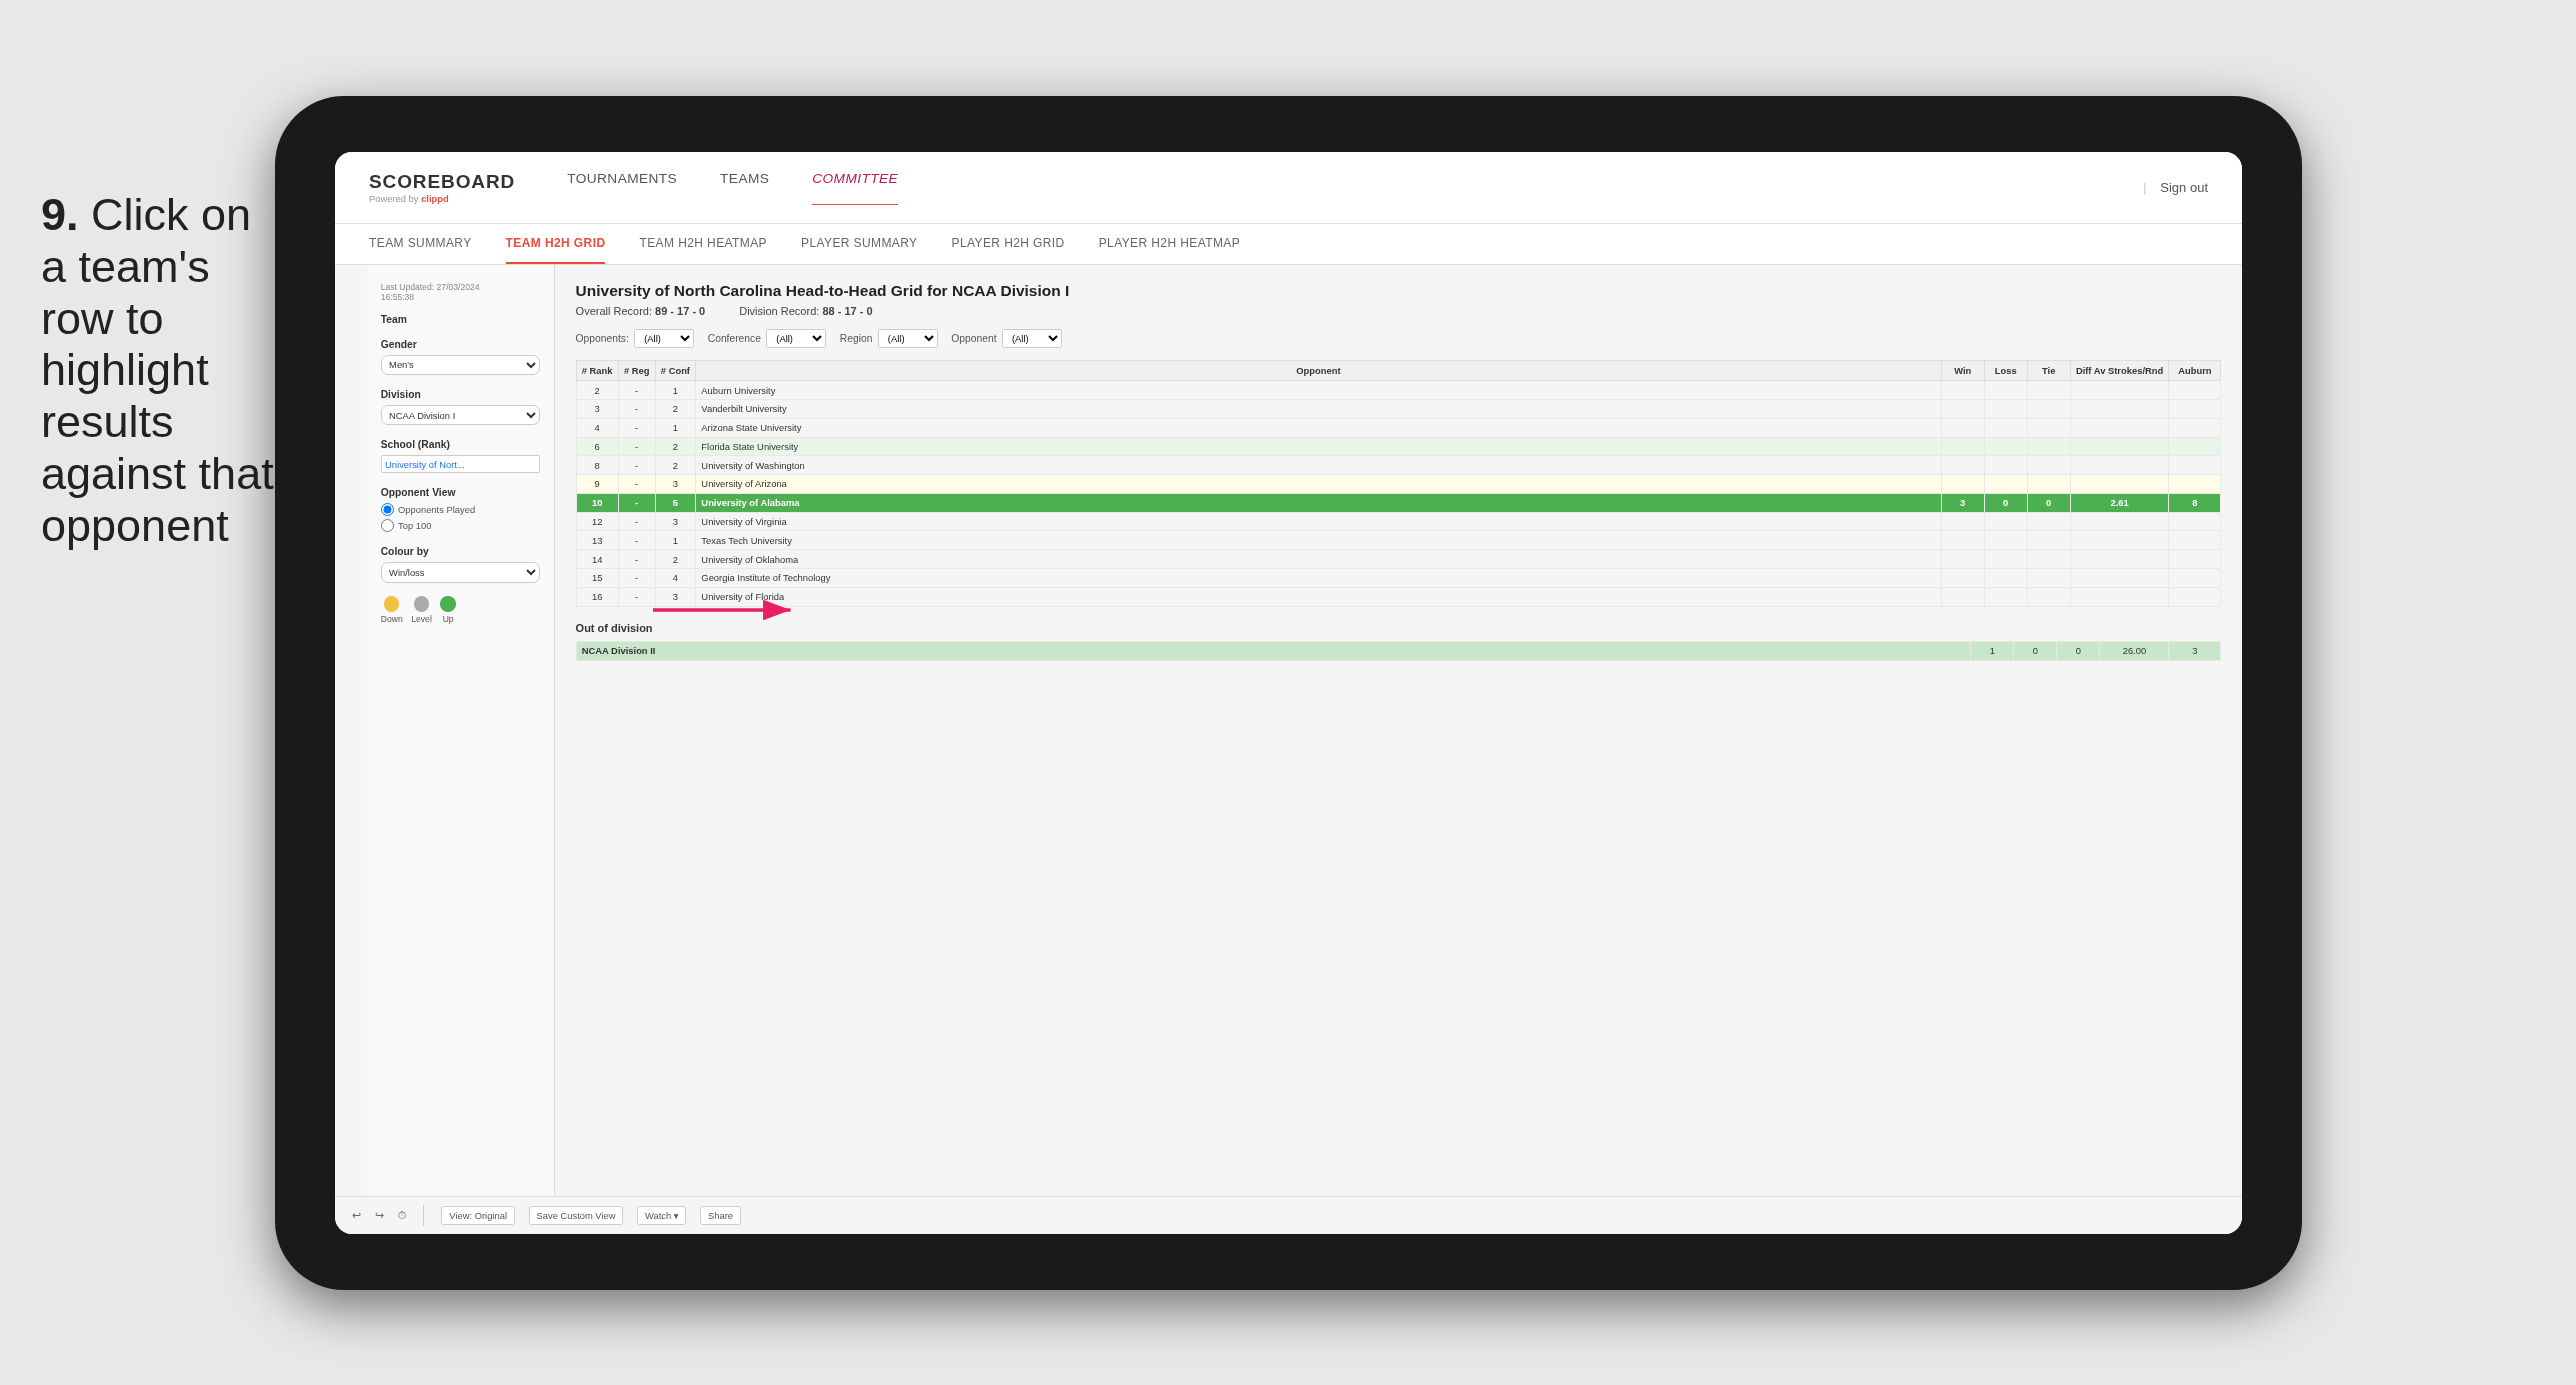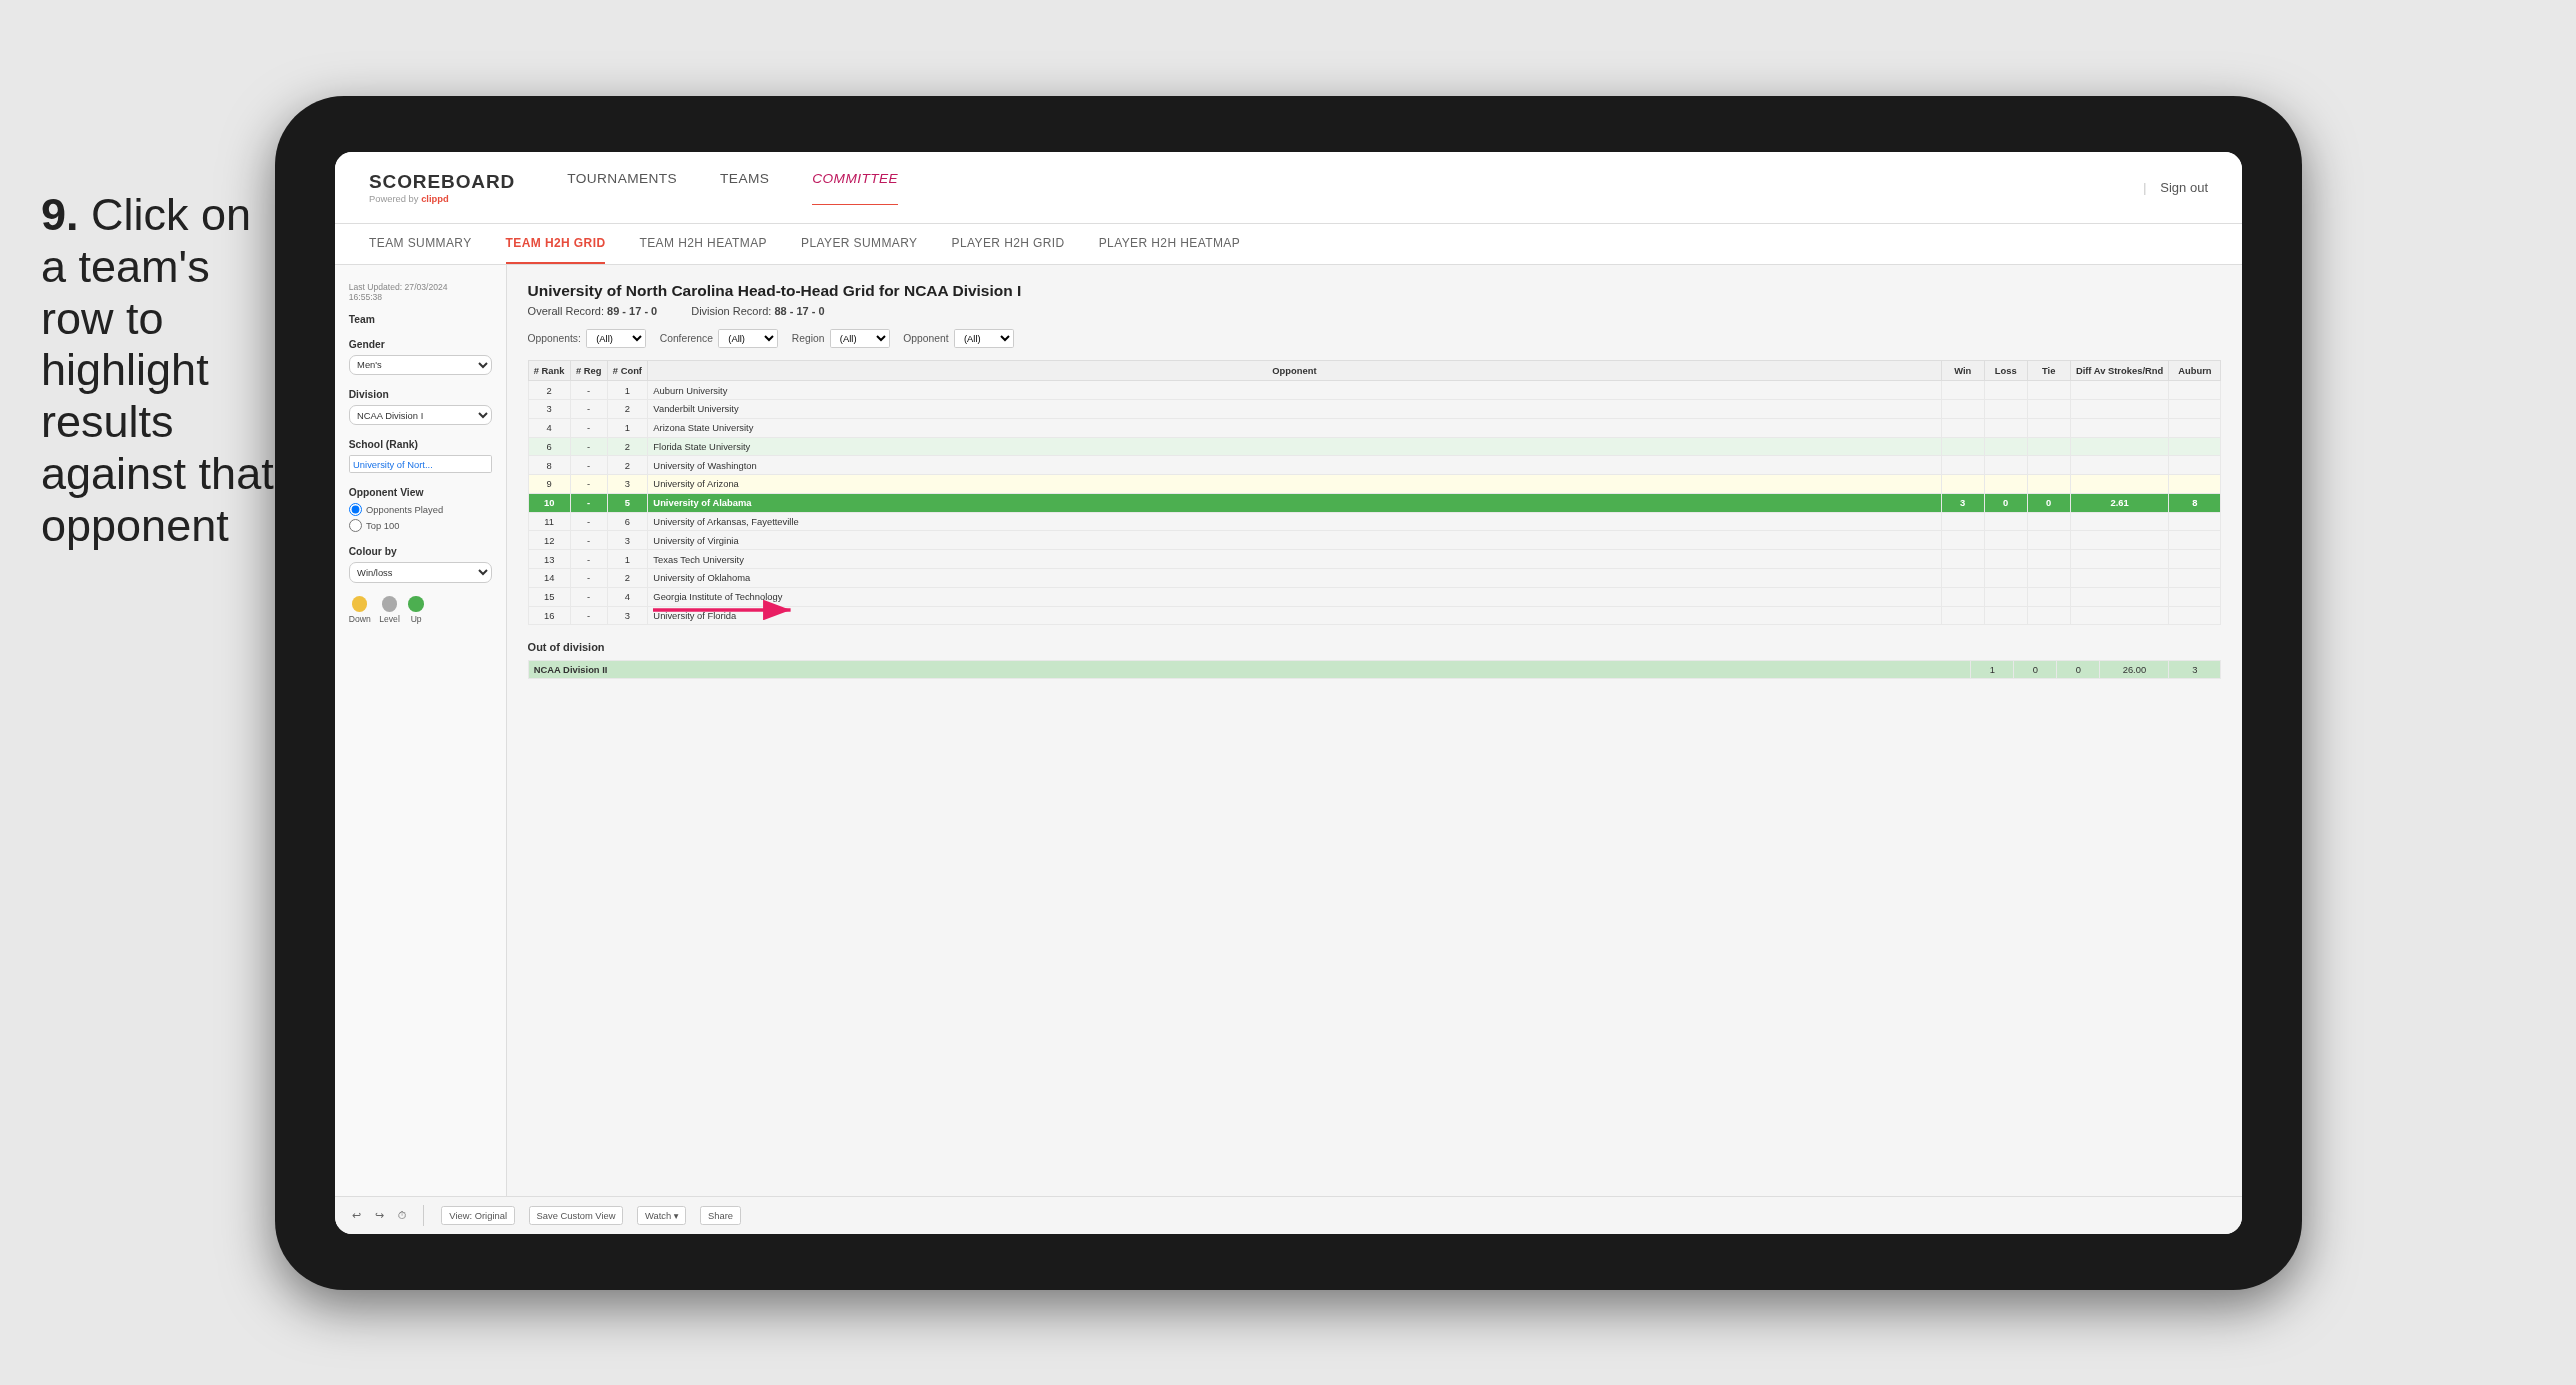--- a/index.html
+++ b/index.html
@@ -151,26 +151,27 @@
     
     .main-content {
       flex: 1;
       display: flex;
       background: #f5f5f5;
       overflow: hidden;
     }
 
     
     .sidebar {
-      width: 172px;
+      width: 188px;
       background: #f9f9f9;
       border-right: 0.9px solid #ddd;
       padding: 17px 13.7px;
       flex-shrink: 0;
       font-size: 11px;
+      margin-left: 32px;
     }
 
     .sidebar-section {
       margin-bottom: 13.7px;
     }
 
     .sidebar-label {
       font-size: 10.3px;
       font-weight: 700;
       color: #333;
@@ -624,31 +625,20 @@
               <tr class="row-highlighted">
                 <td class="col-rank">10</td>
                 <td class="col-reg">-</td>
                 <td class="col-conf">5</td>
                 <td class="col-opponent">University of Alabama</td>
                 <td class="col-win">3</td>
                 <td class="col-loss">0</td>
                 <td class="col-tie">0</td>
                 <td class="col-diff">2.61</td>
                 <td class="col-rounds">8</td>
-              </tr>
-              <tr>
-                <td class="col-rank">11</td>
-                <td class="col-reg">-</td>
-                <td class="col-conf">6</td>
-                <td class="col-opponent">University of Arkansas, Fayetteville</td>
-                <td class="col-win"></td>
-                <td class="col-loss"></td>
-                <td class="col-tie"></td>
-                <td class="col-diff"></td>
-                <td class="col-rounds"></td>
               </tr>
               <tr>
                 <td class="col-rank">12</td>
                 <td class="col-reg">-</td>
                 <td class="col-conf">3</td>
                 <td class="col-opponent">University of Virginia</td>
                 <td class="col-win"></td>
                 <td class="col-loss"></td>
                 <td class="col-tie"></td>
                 <td class="col-diff"></td>

